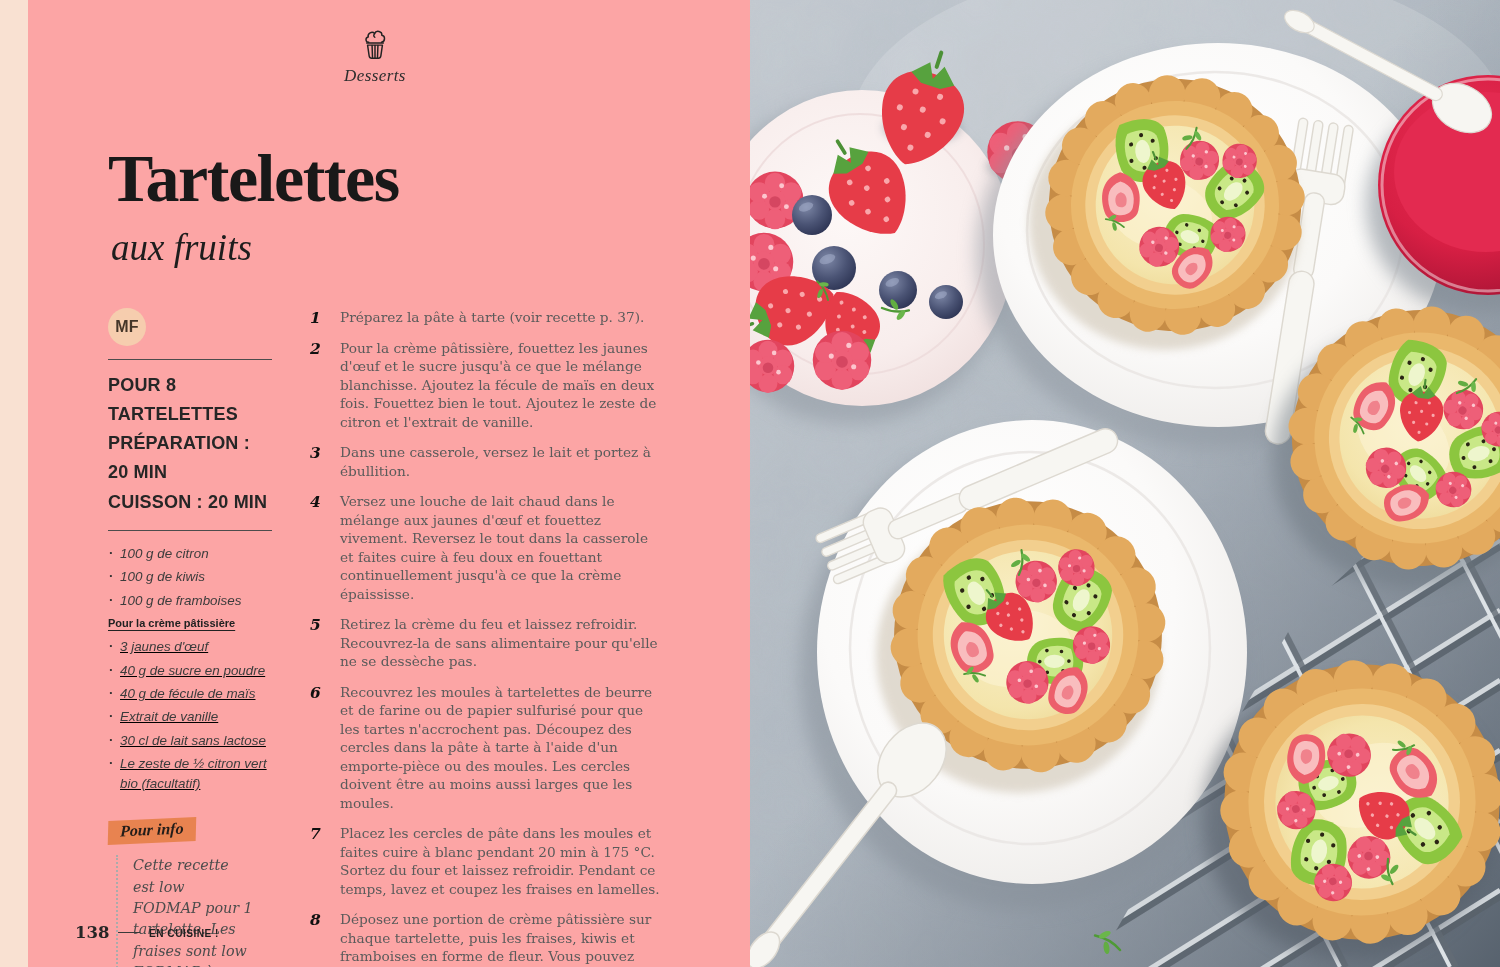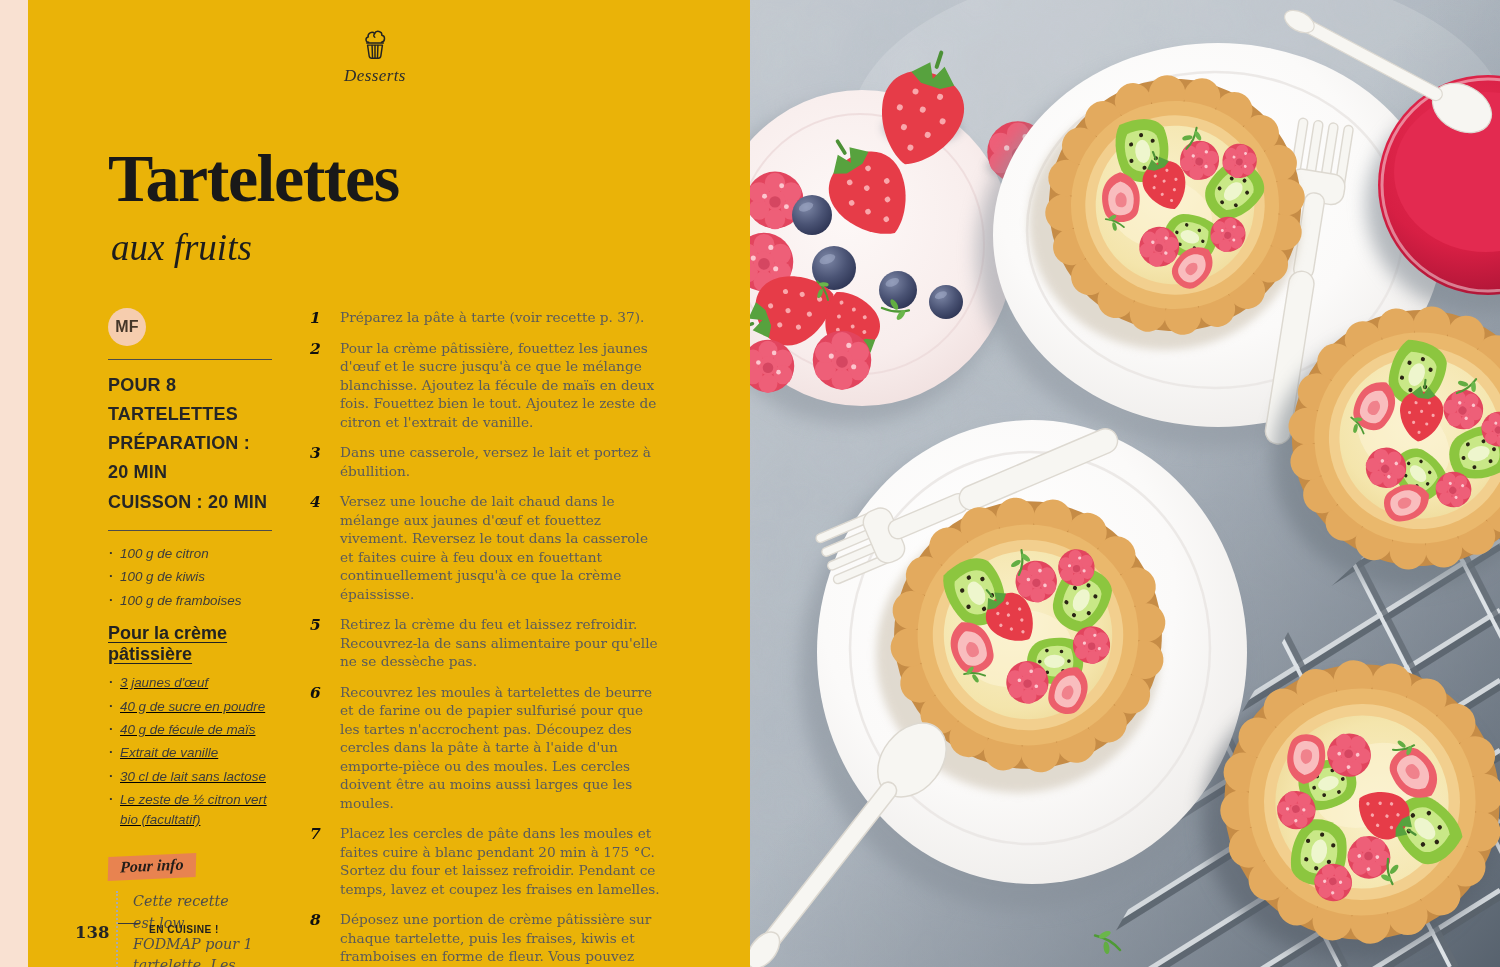--- a/index.html
+++ b/index.html
@@ -1,52 +1,52 @@
 <!DOCTYPE html>
 <html><head>
 <meta charset="utf-8">
 <style>
   html,body{margin:0;padding:0;}
   body{width:1500px;height:967px;position:relative;overflow:hidden;background:#ffffff;
        font-family:"Liberation Sans",sans-serif;-webkit-font-smoothing:antialiased;}
   .spine{position:absolute;left:0;top:0;width:28px;height:967px;background:#f9e1d2;}
-  .page{position:absolute;left:28px;top:0;width:722px;height:967px;background:#eab308;}
+  .page{position:absolute;left:28px;top:0;width:722px;height:967px;background:#fca5a5;}
 
   .category{position:absolute;left:252px;top:26px;width:190px;text-align:center;color:#2b2b2b;}
   .category svg{display:block;margin:0 auto 4px;}
   .category-label{font-family:"Liberation Serif",serif;font-style:italic;font-size:17px;letter-spacing:.4px;color:#2e2e2e;}
 
   .title{position:absolute;left:80px;top:144px;font-family:"Liberation Serif",serif;font-weight:700;
          font-size:68px;letter-spacing:-1.5px;color:#191919;line-height:1;}
   .subtitle{position:absolute;left:83px;top:226px;font-family:"Liberation Serif",serif;font-style:italic;
             font-size:37px;color:#1d1d1d;}
 
   .sidebar{position:absolute;left:80px;top:308px;width:164px;}
   .badge{width:38px;height:38px;border-radius:50%;background:#f6cdae;display:flex;align-items:center;
          justify-content:center;font-weight:700;font-size:16px;color:#453629;letter-spacing:.3px;}
   .rule{border:none;border-top:1.5px solid #4c4c4c;margin:13px 0 11px;}
   .meta div{font-size:18px;font-weight:700;color:#262626;line-height:1.62;letter-spacing:.2px;}
   ul.ing{list-style:none;padding:0;margin:13px 0 0;}
   ul.ing li{font-style:italic;font-size:13.4px;color:#3c3c3c;line-height:1.45;padding-left:12px;position:relative;margin-bottom:4px;}
   ul.ing li::before{content:"\00B7";position:absolute;left:1px;top:-1px;font-weight:700;font-style:normal;color:#333;}
-  .cream-head{margin-top:13px;margin-bottom:8px;font-weight:700;font-size:18px;color:#222;
+  .cream-head{margin-top:7px;margin-bottom:8px;font-weight:700;font-size:11px;color:#222;
               text-decoration:underline;text-underline-offset:3px;}
   .info-tag{display:inline-block;margin-top:22px;background:#e88350;color:#231d19;
             font-family:"Liberation Serif",serif;font-style:italic;font-weight:700;font-size:16px;
             padding:2px 12px 4px;transform:rotate(-2.5deg) skewX(-4deg);}
   .info-text{margin-top:12px;margin-left:8px;padding-left:15px;border-left:2px dotted #ababab;width:120px;
              font-family:"DejaVu Serif",serif;font-style:italic;font-size:14.3px;color:#4c4c4c;line-height:1.5;}
 
   .steps{position:absolute;left:282px;top:308px;width:354px;}
   .step{display:flex;margin-bottom:12px;}
   .step .num{width:30px;flex:none;font-family:"DejaVu Serif",serif;font-style:italic;font-weight:700;
              font-size:15.5px;color:#101010;}
   .step .txt{font-family:"DejaVu Serif",serif;font-size:13.7px;color:#5b5b5b;line-height:1.35;}
 
-  .footer{position:absolute;left:47px;bottom:25px;display:flex;align-items:flex-start;gap:9px;}
+  .footer{position:absolute;left:47px;bottom:25px;display:flex;align-items:center;gap:9px;}
   .pageno{font-family:"DejaVu Serif",serif;font-weight:700;font-size:16.5px;color:#262626;}
   .footline{width:22px;border-top:1.5px solid #3a3a3a;height:0;}
   .booktitle{font-size:10.8px;font-weight:700;letter-spacing:.5px;color:#1f1f1f;transform:scaleX(.94);transform-origin:left;}
 
   .photo{position:absolute;left:750px;top:0;width:750px;height:967px;}
   .photo svg{display:block;}
 </style>
 </head>
 <body>
 

